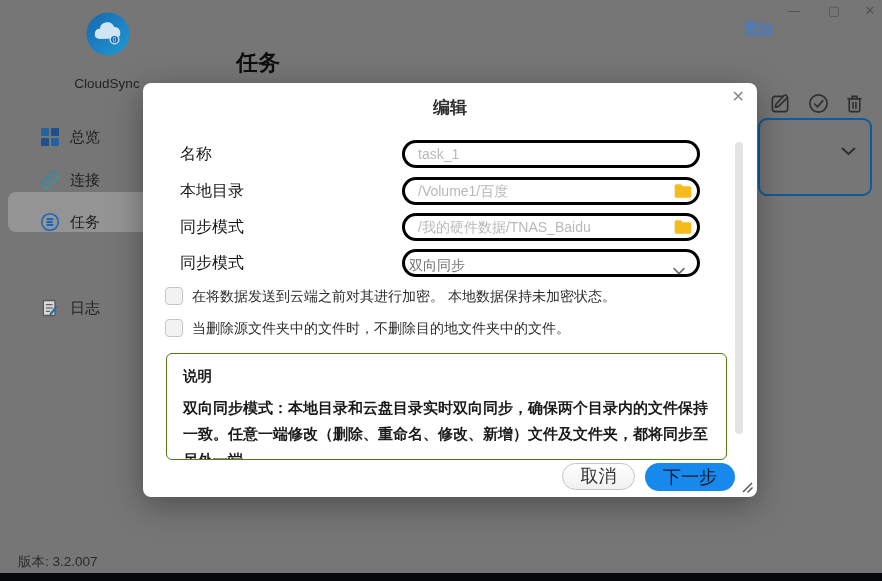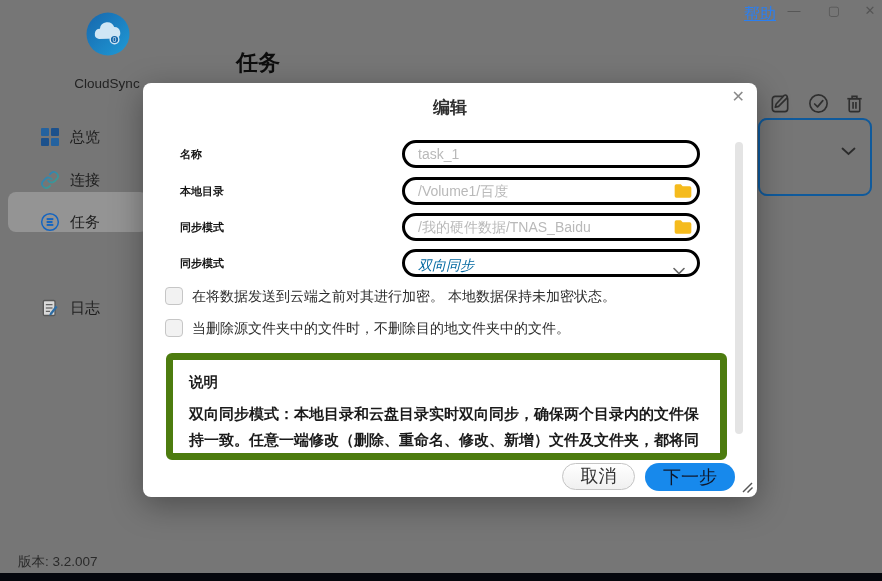--- a/index.html
+++ b/index.html
@@ -1,21 +1,21 @@
 <!DOCTYPE html>
 <html><head>
 <meta charset="utf-8">
 <style>
   * { margin:0; padding:0; box-sizing:border-box; }
   html,body { width:882px; height:581px; overflow:hidden;
     font-family:"Liberation Sans","DejaVu Sans",sans-serif; }
   .screen { position:relative; width:882px; height:581px; background:#767676; overflow:hidden; }
 
   
-  .help-link { position:absolute; left:744px; top:4px; font-size:16px; color:#2b7ff0;
+  .help-link { position:absolute; left:744px; top:20px; font-size:14px; color:#2b7ff0;
     text-decoration:underline; cursor:pointer; }
   .winctrl { position:absolute; top:3px; font-size:13px; color:#545454; width:20px; text-align:center; }
   .wc-min { left:784px; } .wc-max { left:824px; } .wc-close { left:860px; }
 
   .logo { position:absolute; left:84px; top:10px; }
   .app-name { position:absolute; left:58px; top:76px; width:98px; text-align:center;
     font-size:13.5px; color:#232323; }
   .page-title { position:absolute; left:236px; top:48px; font-size:22px; font-weight:700; color:#0d0d0d; }
 
   .sidebar-item { position:absolute; left:0; width:150px; height:40px; cursor:pointer; }
@@ -37,39 +37,39 @@
   .dialog { position:absolute; left:143px; top:83px; width:614px; height:414px;
     background:#ffffff; border-radius:8px; box-shadow:0 8px 32px rgba(0,0,0,.35); }
   .dlg-close { position:absolute; right:12px; top:5px; font-size:16px; color:#8a8a8a;
     cursor:pointer; line-height:18px; }
   .dlg-title { position:absolute; left:0; right:0; top:13px; text-align:center;
     font-size:17px; font-weight:700; color:#2f2f2f; }
 
   .frow { position:absolute; left:0; width:100%; height:28px; }
   .frow-0 { top:57px; } .frow-1 { top:94px; } .frow-2 { top:130px; } .frow-3 { top:166px; }
   .frow .flabel { position:absolute; left:37px; top:0; line-height:28px;
-    font-size:11px; font-weight:700; color:#161616; }
+    font-size:16px; font-weight:400; color:#161616; }
   .fctrl { position:absolute; left:259px; top:0; width:298px; height:28px;
     border:3px solid #000000; border-radius:14px; background:#fff; }
   input.fctrl { padding:0 36px 0 13px; font-size:14px; color:#555; outline:none;
     font-family:"Liberation Sans","DejaVu Sans",sans-serif; }
   input.fctrl::placeholder { color:#b9b9b9; opacity:1; }
   .folder-btn { position:absolute; left:530px; top:4px; width:20px; height:20px; cursor:pointer; }
   .select-ctrl { cursor:pointer; }
-  .select-val { position:absolute; left:13px; top:0; line-height:26px; font-size:14px; color:#0369a1;font-style:italic; }
+  .select-val { position:absolute; left:4px; top:0; line-height:26px; font-size:14px; color:#737373; }
   .select-chev { position:absolute; right:12px; top:9px; }
 
   .cbrow { position:absolute; left:0; height:20px; }
   .cbrow-0 { top:204px; } .cbrow-1 { top:236px; }
   .cbbox { position:absolute; left:22px; top:0; width:18px; height:18px;
     border:1px solid #c6c6c6; border-radius:4px; background:#f2f2f2; cursor:pointer; }
   .cblabel { position:absolute; left:49px; top:0; font-size:14px; color:#2d2d2d; line-height:19px; white-space:nowrap; }
 
   .note-box { position:absolute; left:23px; top:270px; width:561px; height:107px;
-    border:7px solid #4d7c0f; border-radius:6px; overflow:hidden; padding:13px 16px 0 16px; }
+    border:1px solid #4d7c0f; border-radius:6px; overflow:hidden; padding:13px 16px 0 16px; }
   .note-title { font-size:14.5px; font-weight:700; color:#1a1a1a; }
   .note-body { margin-top:9px; font-size:15px; font-weight:700; color:#1a1a1a; line-height:26px; }
 
   .btn { position:absolute; top:380px; border-radius:14px; font-size:18px; text-align:center; cursor:pointer; }
   .btn-cancel { left:419px; width:73px; height:27px; line-height:25px; color:#333;
     background:linear-gradient(#ffffff,#f0f0f0); border:1px solid #c4c4c4; }
   .btn-next { left:502px; width:90px; height:28px; line-height:28px; color:#0f172a;
     background:#1789ec; border:none; }
 
   .dlg-scrollthumb { position:absolute; left:592px; top:59px; width:8px; height:292px;

